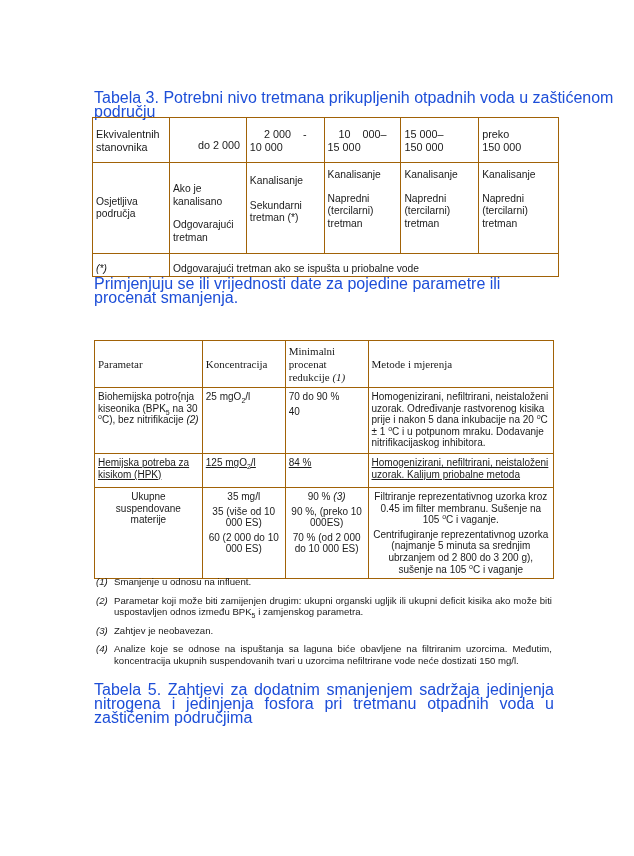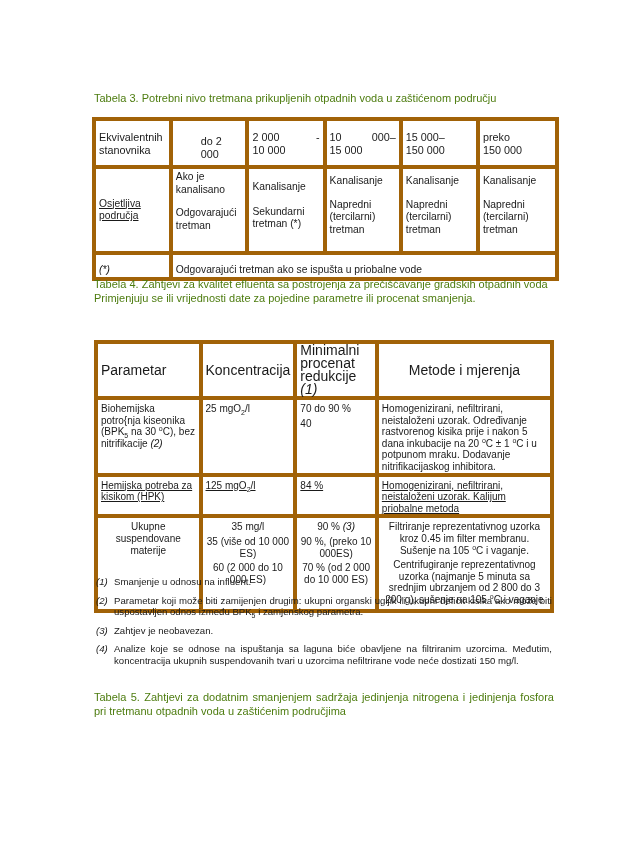--- a/index.html
+++ b/index.html
@@ -1,38 +1,38 @@
 <!DOCTYPE html>
 <html><head>
   <meta charset="utf-8">
   <style>
     html, body { margin: 0; padding: 0; background: #ffffff; }
     body {
       width: 634px; height: 856px; position: relative; overflow: hidden;
       font-family: "Liberation Sans", sans-serif; color: #1a1a1a;
     }
     .caption {
-      position: absolute; left: 94px; font-size: 11px; line-height: 14px; color: #4d7c0f;
+      position: absolute; left: 94px; font-size: 16px; line-height: 14px; color: #1d4ed8;
     }
-    .caption.justify { text-align: justify; width: 460px; margin-top: 7px; }
+    .caption.justify { text-align: justify; width: 460px; }
     table { border-collapse: collapse; position: absolute; }
-    td { border: 4px solid #a16207; vertical-align: top; padding: 0 3px; }
+    td { border: 1px solid #a16207; vertical-align: top; padding: 0 3px; }
     
     #t3 { left: 92px; top: 117px; width: 467px; font-size: 10.3px; line-height: 12.5px; }
     #t3 .hdr td { height: 34px; vertical-align: middle; font-size: 10.8px; line-height: 13px; padding-top: 2px; }
     #t3 .hdr td.lower { vertical-align: middle; padding-top: 10px; padding-left: 28px; }
     #t3 .body td { height: 70px; }
     #t3 .body td .gap { height: 11px; }
     #t3 .body td .p { display: block; }
     #t3 .foot td { height: 21px; vertical-align: bottom; padding-bottom: 1px; }
-    .split { display: flex; justify-content: space-between; gap: 12px; }
+    .split { display: flex; justify-content: center; gap: 12px; }
     
     #t4 { left: 94px; top: 340px; width: 460px; font-size: 10px; line-height: 11.6px; }
-    #t4 .hdr td { height: 46px; vertical-align: middle; font-size: 14px; line-height: 13px; }
-    #t4 .hdr td.center { text-align: center; }
+    #t4 .hdr td { height: 46px; vertical-align: middle; font-size: 11px; line-height: 13px; font-family: Liberation Serif, serif; }
+    #t4 .hdr td.center { }
     #t4 .r1 td { height: 62px; padding-top: 3px; }
     #t4 .r2 td { height: 30px; padding-top: 3px; text-decoration: underline; }
     #t4 .r3 td { height: 82px; padding-top: 3px; text-align: center; }
     #t4 .v { display: block; margin-bottom: 3px; }
     #t4 .m { display: block; margin-bottom: 3px; }
     sub, sup { font-size: 7px; line-height: 0; }
     i { font-style: italic; }
     .notes { position: absolute; left: 96px; top: 576px; width: 456px; font-size: 9.6px; line-height: 11.5px; }
     .note { display: flex; margin-bottom: 7px; }
     .note .num { width: 18px; flex: none; font-style: italic; }
@@ -73,22 +73,22 @@
     <td>
       <div>15 000–</div>
       <div>150 000</div>
     </td>
     <td>
       <div>preko</div>
       <div>150 000</div>
     </td>
   </tr>
   <tr class="body">
-    <td style="vertical-align:middle;text-decoration:underline;">Osjetljiva područja</td>
-    <td style="padding-top:2px;">
+    <td style="vertical-align:middle;">Osjetljiva područja</td>
+    <td style="padding-top:20px;">
       <span class="p">Ako je kanalisano</span>
           <div class="gap"></div>
       <span class="p">Odgovarajući tretman</span>
     </td>
     <td style="padding-top:12px;">
       <span class="p">Kanalisanje</span>
           <div class="gap" style="height:12px"></div>
       <span class="p">Sekundarni tretman (*)</span>
     </td>
     <td style="padding-top:6px;">
@@ -108,21 +108,20 @@
     </td>
   </tr>
   <tr class="foot">
     <td style="font-style:italic;">(*)</td>
     <td colspan="5">Odgovarajući tretman ako se ispušta u priobalne vode</td>
   </tr>
 </tbody>
   </table>
 
 <div class="caption" style="top:277px; width:470px;">
-  <div>Tabela 4. Zahtjevi za kvalitet efluenta sa postrojenja za prečišćavanje gradskih otpadnih voda</div>
   <div>Primjenjuju se ili vrijednosti date za pojedine parametre ili procenat smanjenja.</div>
 </div>
 
 <table id="t4">
   <colgroup>
     <col style="width:108px">
       <col style="width:83px">
       <col style="width:83px">
       <col style="width:186px">
   </colgroup>

